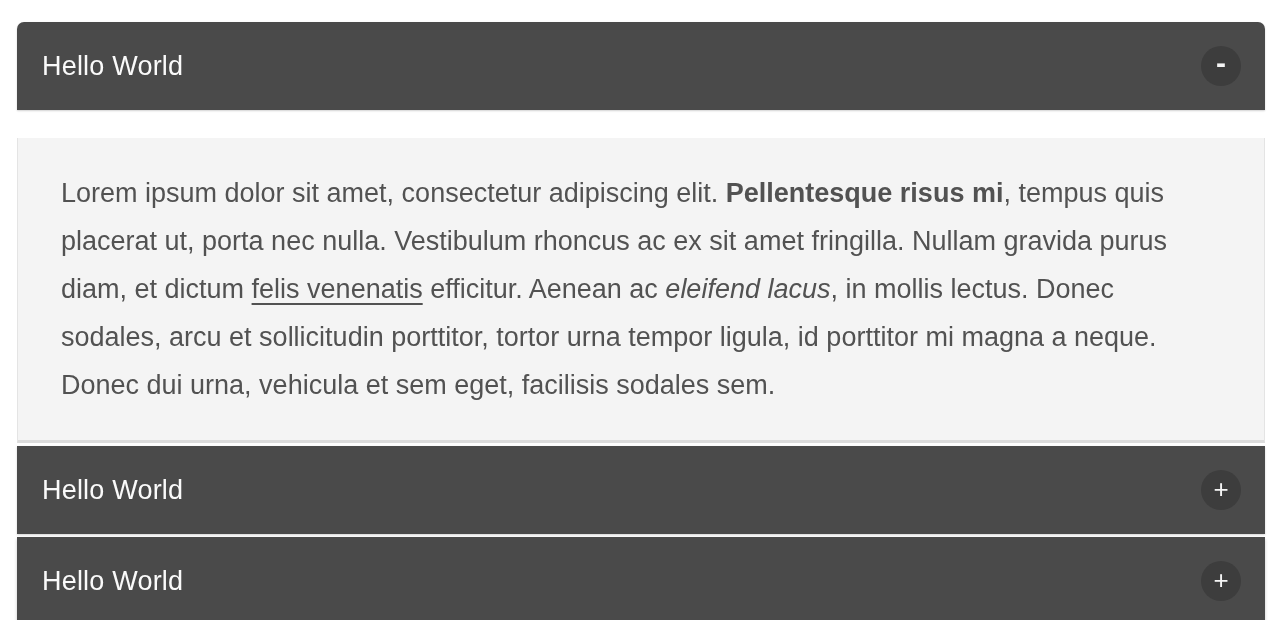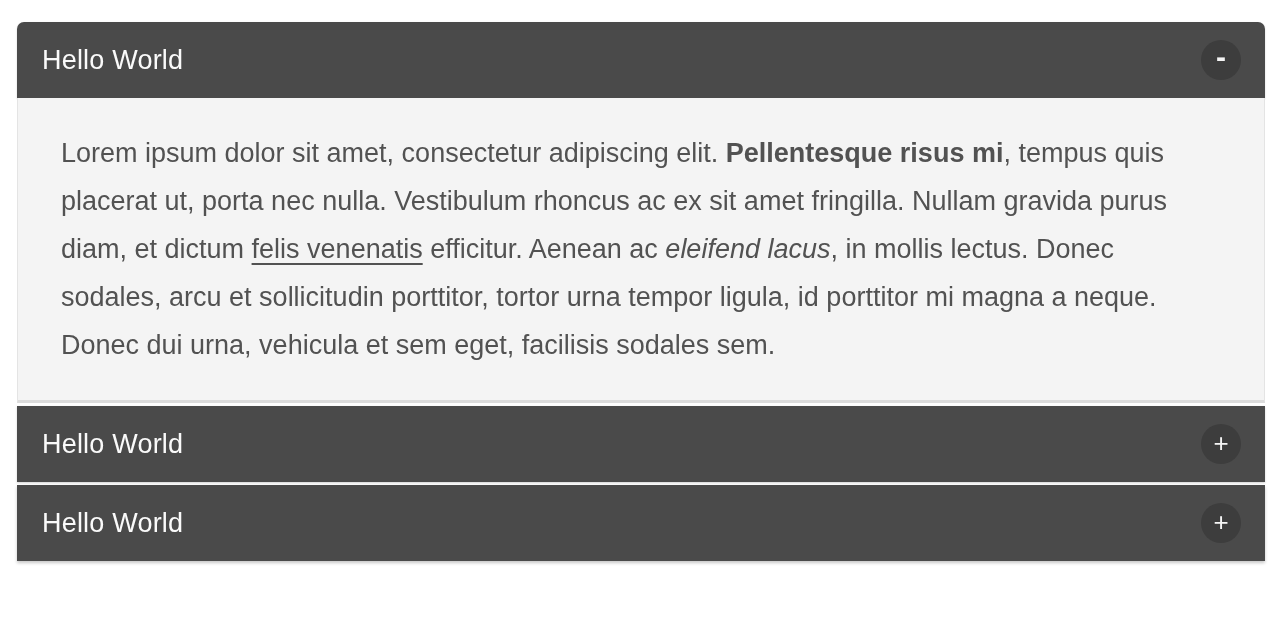--- a/index.html
+++ b/index.html
@@ -9,21 +9,21 @@
     background: #ffffff;
     width: 1282px;
     height: 620px;
     overflow: hidden;
     font-family: "Liberation Sans", "DejaVu Sans", sans-serif;
   }
   .accordion {
     margin: 22px 17px 0 17px; 
   }
   .acc-header {
-    height: 76px;
+    height: 88px;
     background: #4a4a4a;
     display: flex;
     align-items: center;
     justify-content: space-between;
     padding: 0 24px 0 25px;
     cursor: pointer;
     box-shadow: 0 1px 2px rgba(0,0,0,0.18);
   }
   .acc-header.first {
     border-radius: 7px 7px 0 0;
@@ -64,20 +64,21 @@
     font-weight: 700;
     font-size: 30px;
     transform: translateY(-3px);
   }
   .acc-panel {
     background: #f4f4f4;
     border-left: 1px solid #e4e4e4;
     border-right: 1px solid #e4e4e4;
     border-bottom: 3px solid #dcdcdc;
     padding: 31px 44px 31px 43px;
+    margin-top: 28px;
   }
   .panel-text {
     margin: 0;
     font-size: 27px;
     line-height: 48px;
     color: #525252;
   }
   .run-normal { font-weight: 400; }
   .run-bold { font-weight: 700; }
   .run-italic { font-style: italic; }

